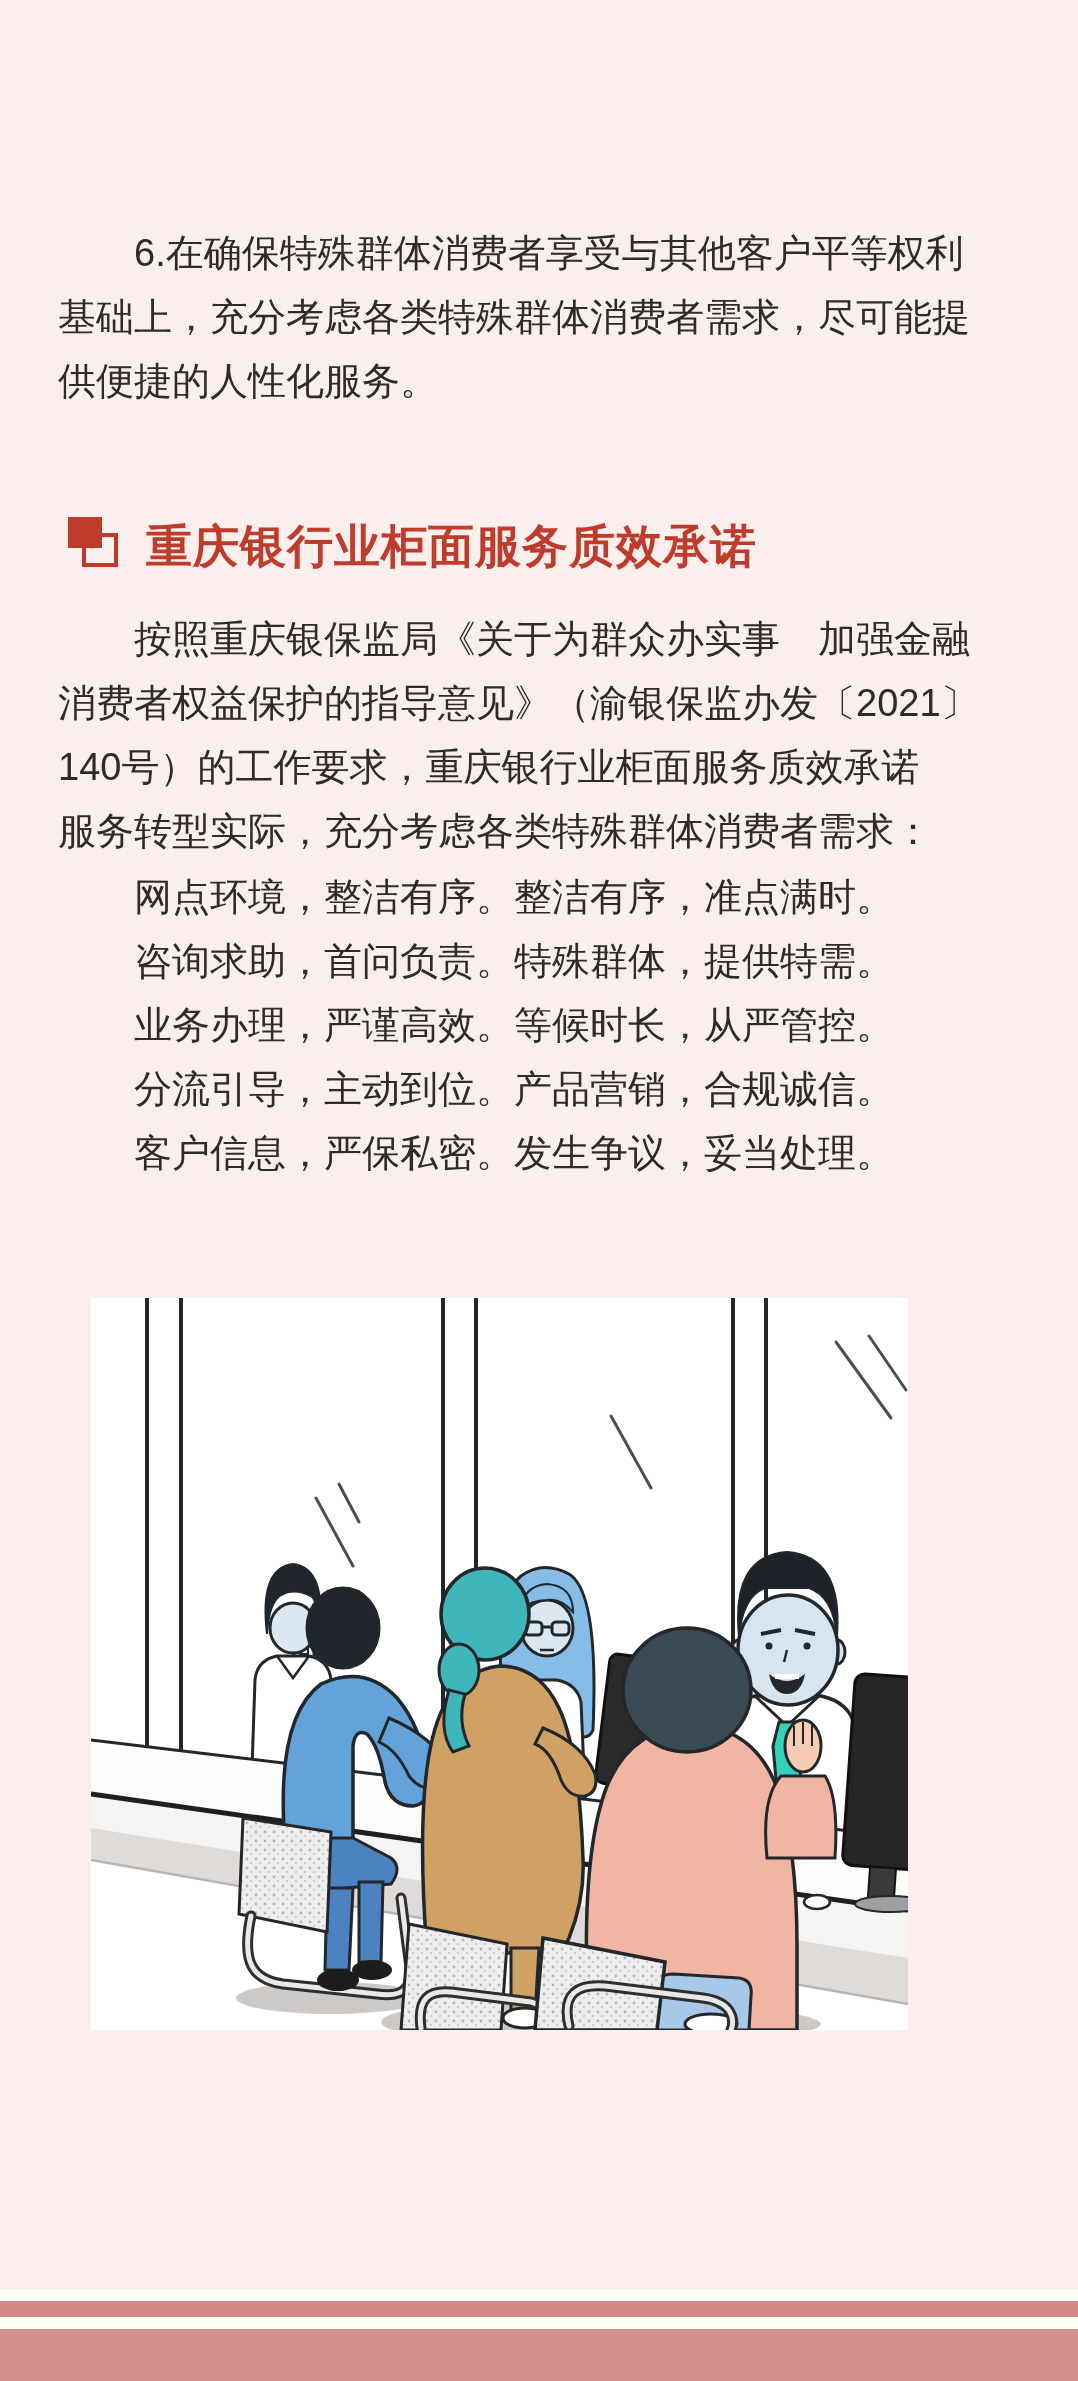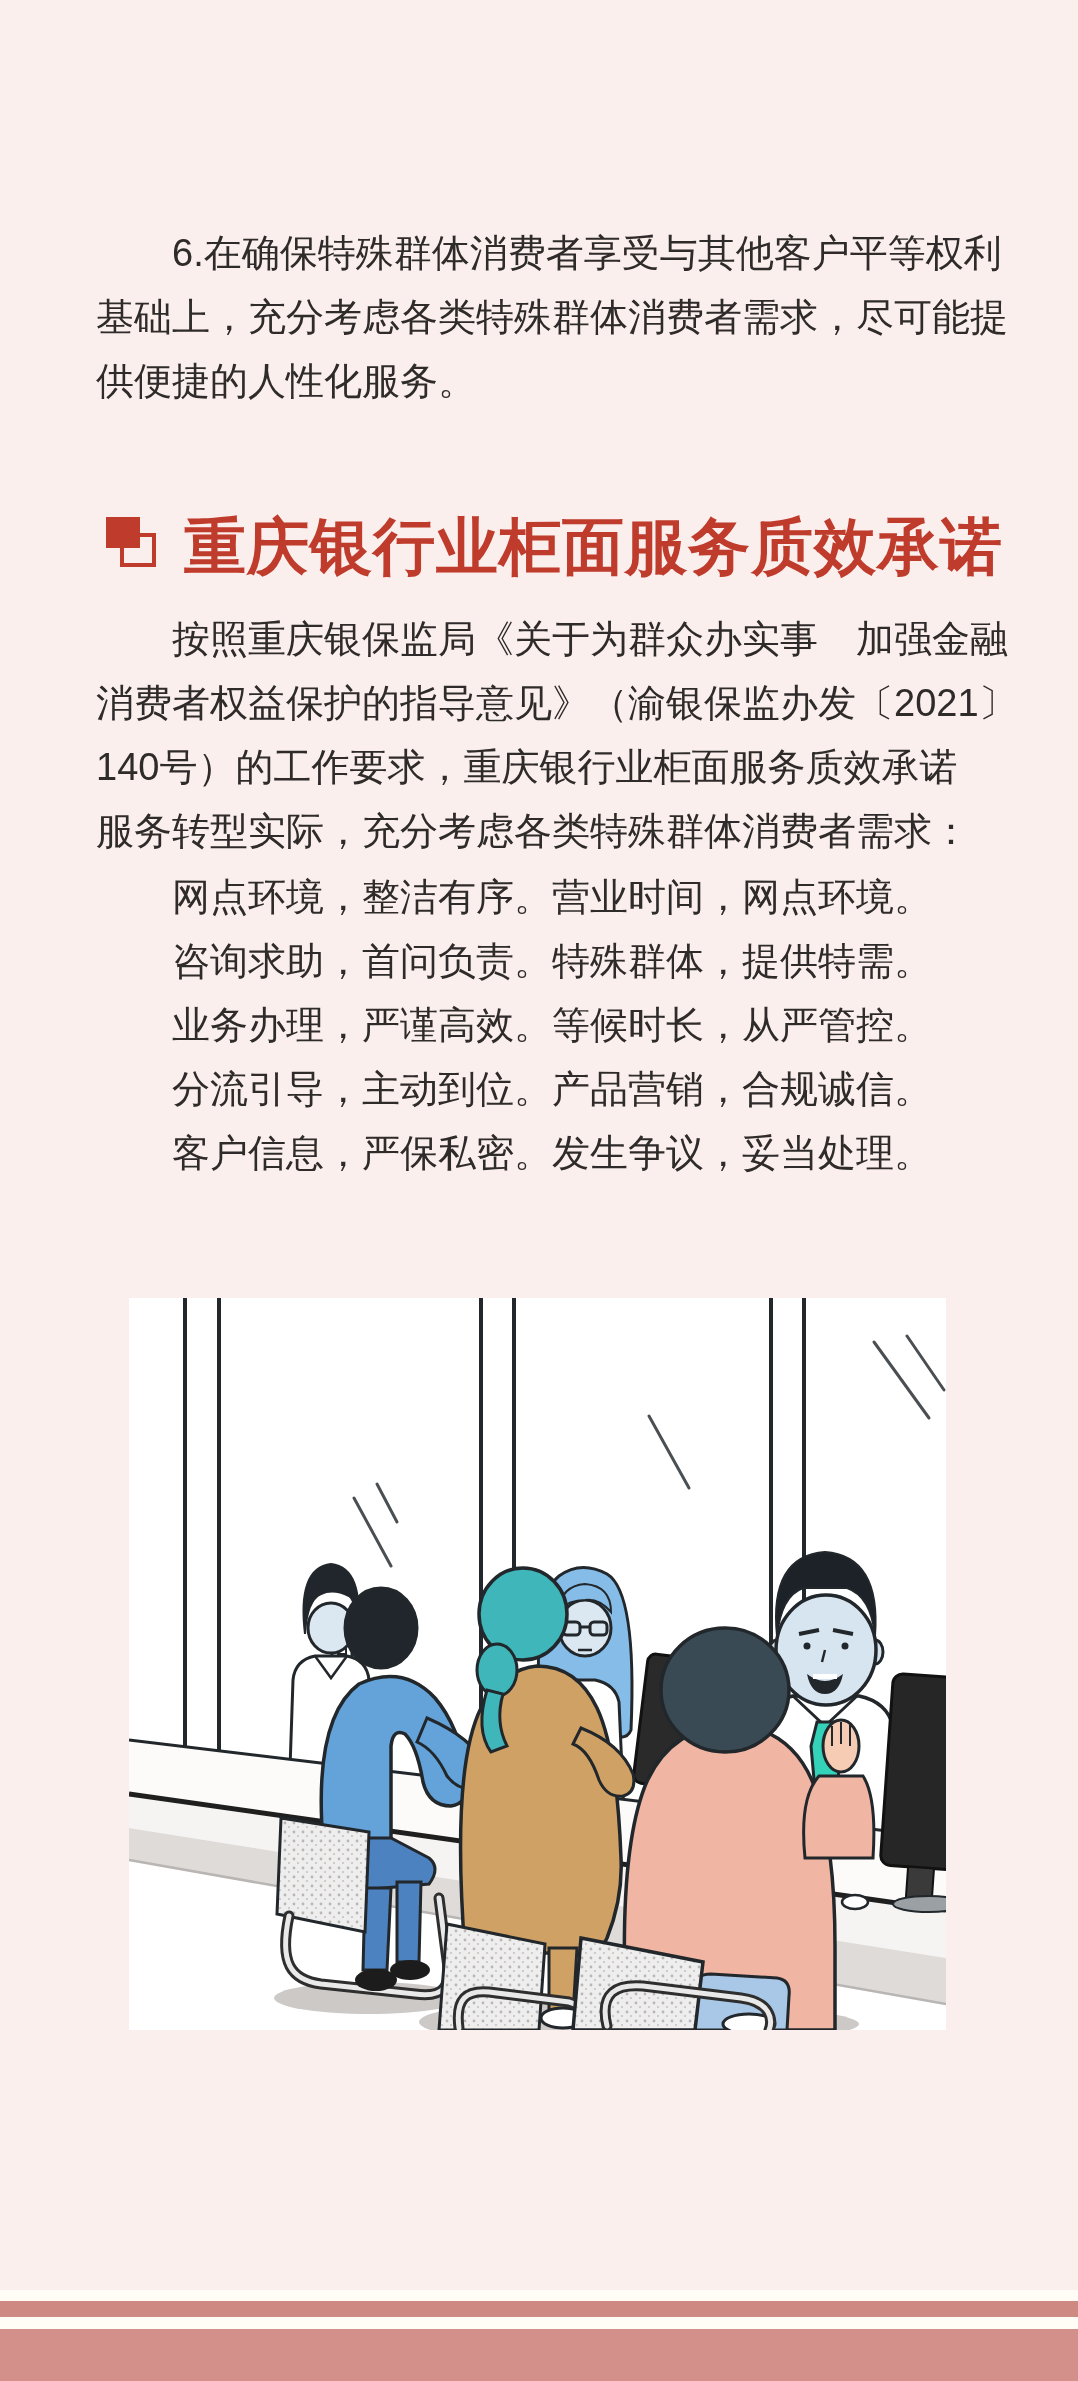--- a/index.html
+++ b/index.html
@@ -2,30 +2,30 @@
 <html><head>
 <meta charset="utf-8">
 <style>
   html,body { margin:0; padding:0; }
   body {
     width:1078px; height:2381px;
     position:relative; overflow:hidden;
     background:#faefec;
     font-family:"Liberation Sans","DejaVu Sans",sans-serif;
   }
-  .content { padding:221px 96px 0 96px; color:#2e2b2a; font-size:38px; }
+  .content { padding:221px 96px 0 58px; color:#2e2b2a; font-size:38px; }
   .para { margin:0; }
   .line { height:64px; line-height:64px; white-space:nowrap; letter-spacing:0px; }
   .indent { padding-left:76px; }
   .para7 { margin-top:5px; }
   .section-heading { margin-top:99px; height:70px; display:flex; align-items:center; gap:26px; padding-left:10px; }
   .heading-icon { width:52px; height:50px; position:relative; flex:0 0 auto; margin-top:-10px; }
   .heading-icon .sq-outline { position:absolute; left:14px; top:16px; width:28px; height:26px; border:4px solid #bf3b2c; background:transparent; }
   .heading-icon .sq-fill { position:absolute; left:0; top:0; width:34px; height:31px; background:#bf3b2c; }
-  .heading-text { color:#bf3b2c; font-size:62px; font-weight:bold; white-space:nowrap; letter-spacing:1px; }
+  .heading-text { color:#bf3b2c; font-size:46px; font-weight:bold; white-space:nowrap; letter-spacing:1px; }
   .intro { margin-top:25px; }
   .promises { margin-top:2px; }
   .illustration { margin:113px 0 0 33px; width:817px; height:732px; background:#ffffff; }
   .illustration svg { display:block; width:817px; height:732px; }
   .stripe { position:absolute; left:0; width:1078px; }
   .stripe-white-1 { top:2290px; height:11px; background:#fffdf6; }
   .stripe-rose-1  { top:2301px; height:16px; background:#ce8983; }
   .stripe-white-2 { top:2317px; height:12px; background:#fffdf6; }
   .stripe-rose-2  { top:2329px; height:52px; background:#d38f89; }
 </style>
@@ -50,21 +50,21 @@
   </div>
 
   <div class="para intro">
     <div class="line indent">按照重庆银保监局《关于为群众办实事　加强金融</div>
     <div class="line">消费者权益保护的指导意见》（渝银保监办发〔2021〕</div>
     <div class="line">140号）的工作要求，重庆银行业柜面服务质效承诺</div>
     <div class="line">服务转型实际，充分考虑各类特殊群体消费者需求：</div>
   </div>
 
   <div class="para promises">
-    <div class="line indent">网点环境，整洁有序。营业时间，网点环境。</div>
+    <div class="line indent">网点环境，整洁有序。整洁有序，准点满时。</div>
     <div class="line indent">咨询求助，首问负责。特殊群体，提供特需。</div>
     <div class="line indent">业务办理，严谨高效。等候时长，从严管控。</div>
     <div class="line indent">分流引导，主动到位。产品营销，合规诚信。</div>
     <div class="line indent">客户信息，严保私密。发生争议，妥当处理。</div>
   </div>
 
   <div class="illustration">
     <svg viewBox="0 0 817 732" xmlns="http://www.w3.org/2000/svg">
       <defs>
         <pattern id="dots" width="9" height="9" patternUnits="userSpaceOnUse">

